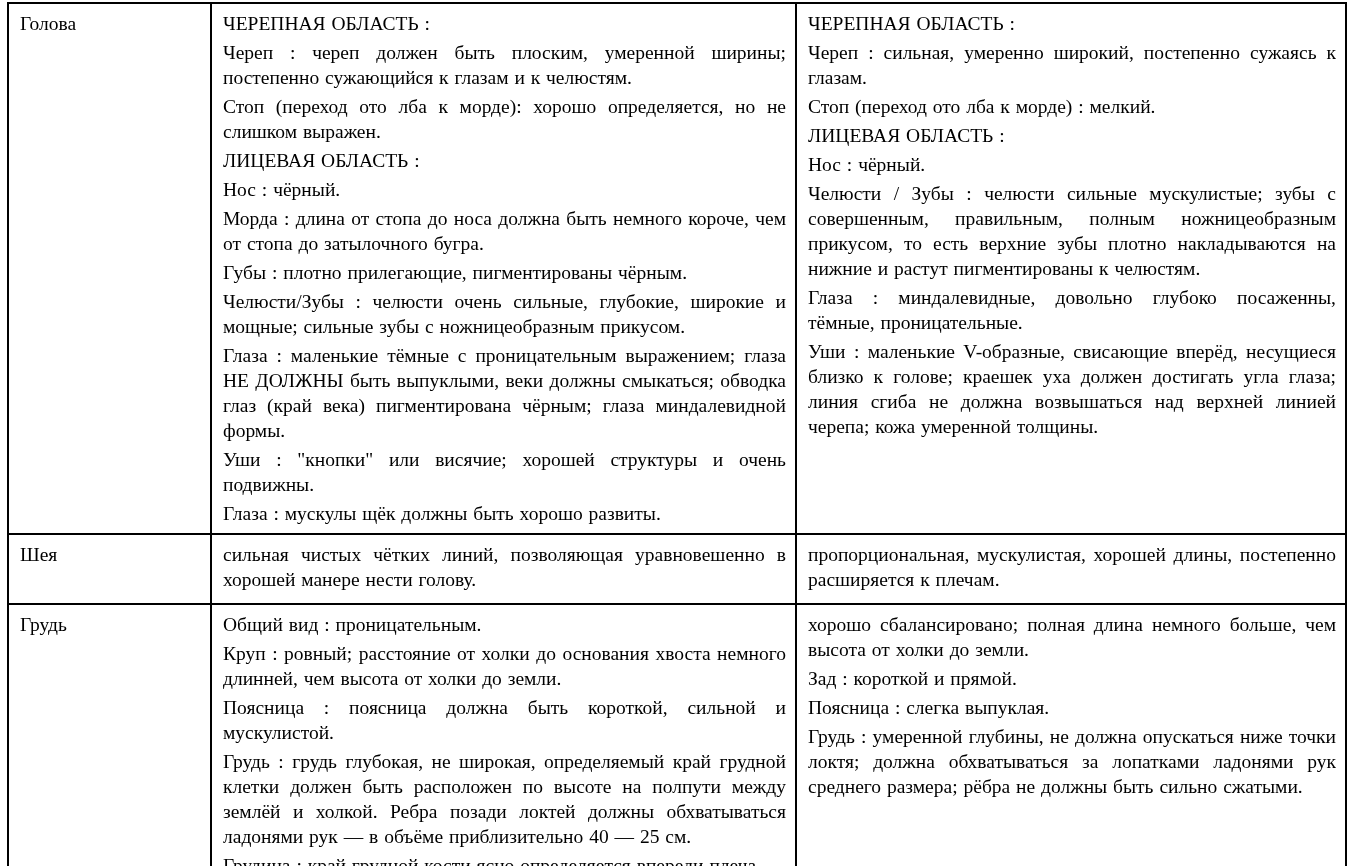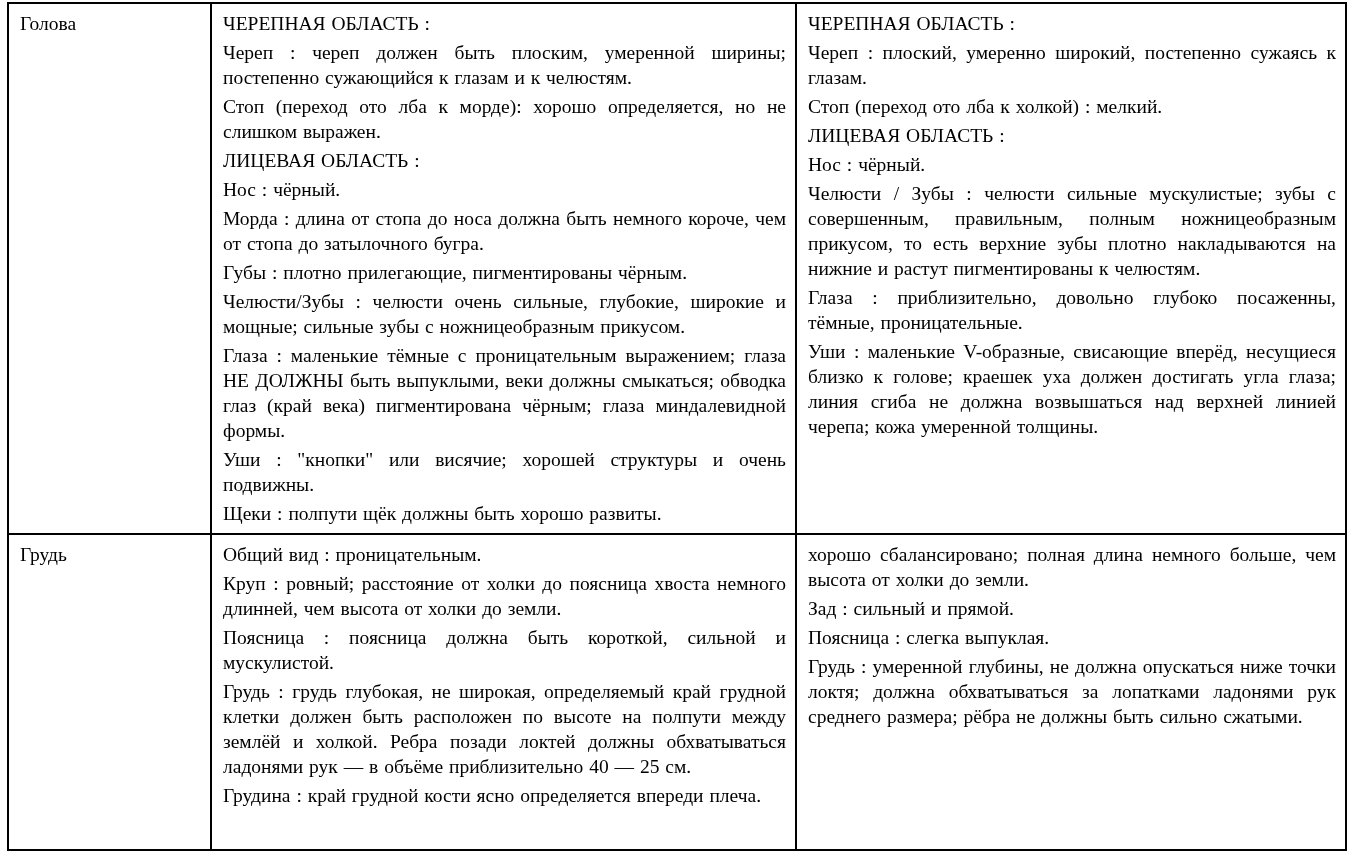--- a/index.html
+++ b/index.html
@@ -69,46 +69,57 @@
             <p>ЧЕРЕПНАЯ ОБЛАСТЬ :</p>
             <p>Череп : череп должен быть плоским, умеренной ширины; постепенно сужающийся к глазам и к челюстям.</p>
             <p>Стоп (переход ото лба к морде): хорошо определяется, но не слишком выражен.</p>
             <p>ЛИЦЕВАЯ ОБЛАСТЬ :</p>
             <p>Нос : чёрный.</p>
             <p>Морда : длина от стопа до носа должна быть немного короче, чем от стопа до затылочного бугра.</p>
             <p>Губы : плотно прилегающие, пигментированы чёрным.</p>
             <p>Челюсти/Зубы : челюсти очень сильные, глубокие, широкие и мощные; сильные зубы с ножницеобразным прикусом.</p>
             <p>Глаза : маленькие тёмные с проницательным выражением; глаза НЕ ДОЛЖНЫ быть выпуклыми, веки должны смыкаться; обводка глаз (край века) пигментирована чёрным; глаза миндалевидной формы.</p>
             <p>Уши : "кнопки" или висячие; хорошей структуры и очень подвижны.</p>
-            <p>Щеки : полпути щёк должны быть хорошо развиты.</p>
+            <p>Глаза : мускулы щёк должны быть хорошо развиты.</p>
           </td>
         <td class="text-col">
             <p>ЧЕРЕПНАЯ ОБЛАСТЬ :</p>
-            <p>Череп : плоский, умеренно широкий, постепенно сужаясь к глазам.</p>
-            <p>Стоп (переход ото лба к холкой) : мелкий.</p>
+            <p>Череп : сильная, умеренно широкий, постепенно сужаясь к глазам.</p>
+            <p>Стоп (переход ото лба к морде) : мелкий.</p>
             <p>ЛИЦЕВАЯ ОБЛАСТЬ :</p>
             <p>Нос : чёрный.</p>
             <p>Челюсти / Зубы : челюсти сильные мускулистые; зубы с совершенным, правильным, полным ножницеобразным прикусом, то есть верхние зубы плотно накладываются на нижние и растут пигментированы к челюстям.</p>
-            <p>Глаза : приблизительно, довольно глубоко посаженны, тёмные, проницательные.</p>
+            <p>Глаза : миндалевидные, довольно глубоко посаженны, тёмные, проницательные.</p>
             <p>Уши : маленькие V-образные, свисающие вперёд, несущиеся близко к голове; краешек уха должен достигать угла глаза; линия сгиба не должна возвышаться над верхней линией черепа; кожа умеренной толщины.</p>
+          </td>
+      </tr>
+      <tr class="row-neck">
+        <td class="label-col">
+          <p>Шея</p>
+        </td>
+        <td class="text-col">
+            <p>сильная чистых чётких линий, позволяющая уравновешенно в хорошей манере нести голову.</p>
+          </td>
+        <td class="text-col">
+            <p>пропорциональная, мускулистая, хорошей длины, постепенно расширяется к плечам.</p>
           </td>
       </tr>
       <tr class="row-body">
         <td class="label-col">
           <p>Грудь</p>
         </td>
         <td class="text-col">
             <p>Общий вид : проницательным.</p>
-            <p>Круп : ровный; расстояние от холки до поясница хвоста немного длинней, чем высота от холки до земли.</p>
+            <p>Круп : ровный; расстояние от холки до основания хвоста немного длинней, чем высота от холки до земли.</p>
             <p>Поясница : поясница должна быть короткой, сильной и мускулистой.</p>
             <p>Грудь : грудь глубокая, не широкая, определяемый край грудной клетки должен быть расположен по высоте на полпути между землёй и холкой. Ребра позади локтей должны обхватываться ладонями рук — в объёме приблизительно 40 — 25 см.</p>
             <p>Грудина : край грудной кости ясно определяется впереди плеча.</p>
           </td>
         <td class="text-col">
             <p>хорошо сбалансировано; полная длина немного больше, чем высота от холки до земли.</p>
-            <p>Зад : сильный и прямой.</p>
+            <p>Зад : короткой и прямой.</p>
             <p>Поясница : слегка выпуклая.</p>
             <p>Грудь : умеренной глубины, не должна опускаться ниже точки локтя; должна обхватываться за лопатками ладонями рук среднего размера; рёбра не должны быть сильно сжатыми.</p>
           </td>
       </tr>
     </tbody>
   </table>
 </div>
 
 </body></html>

